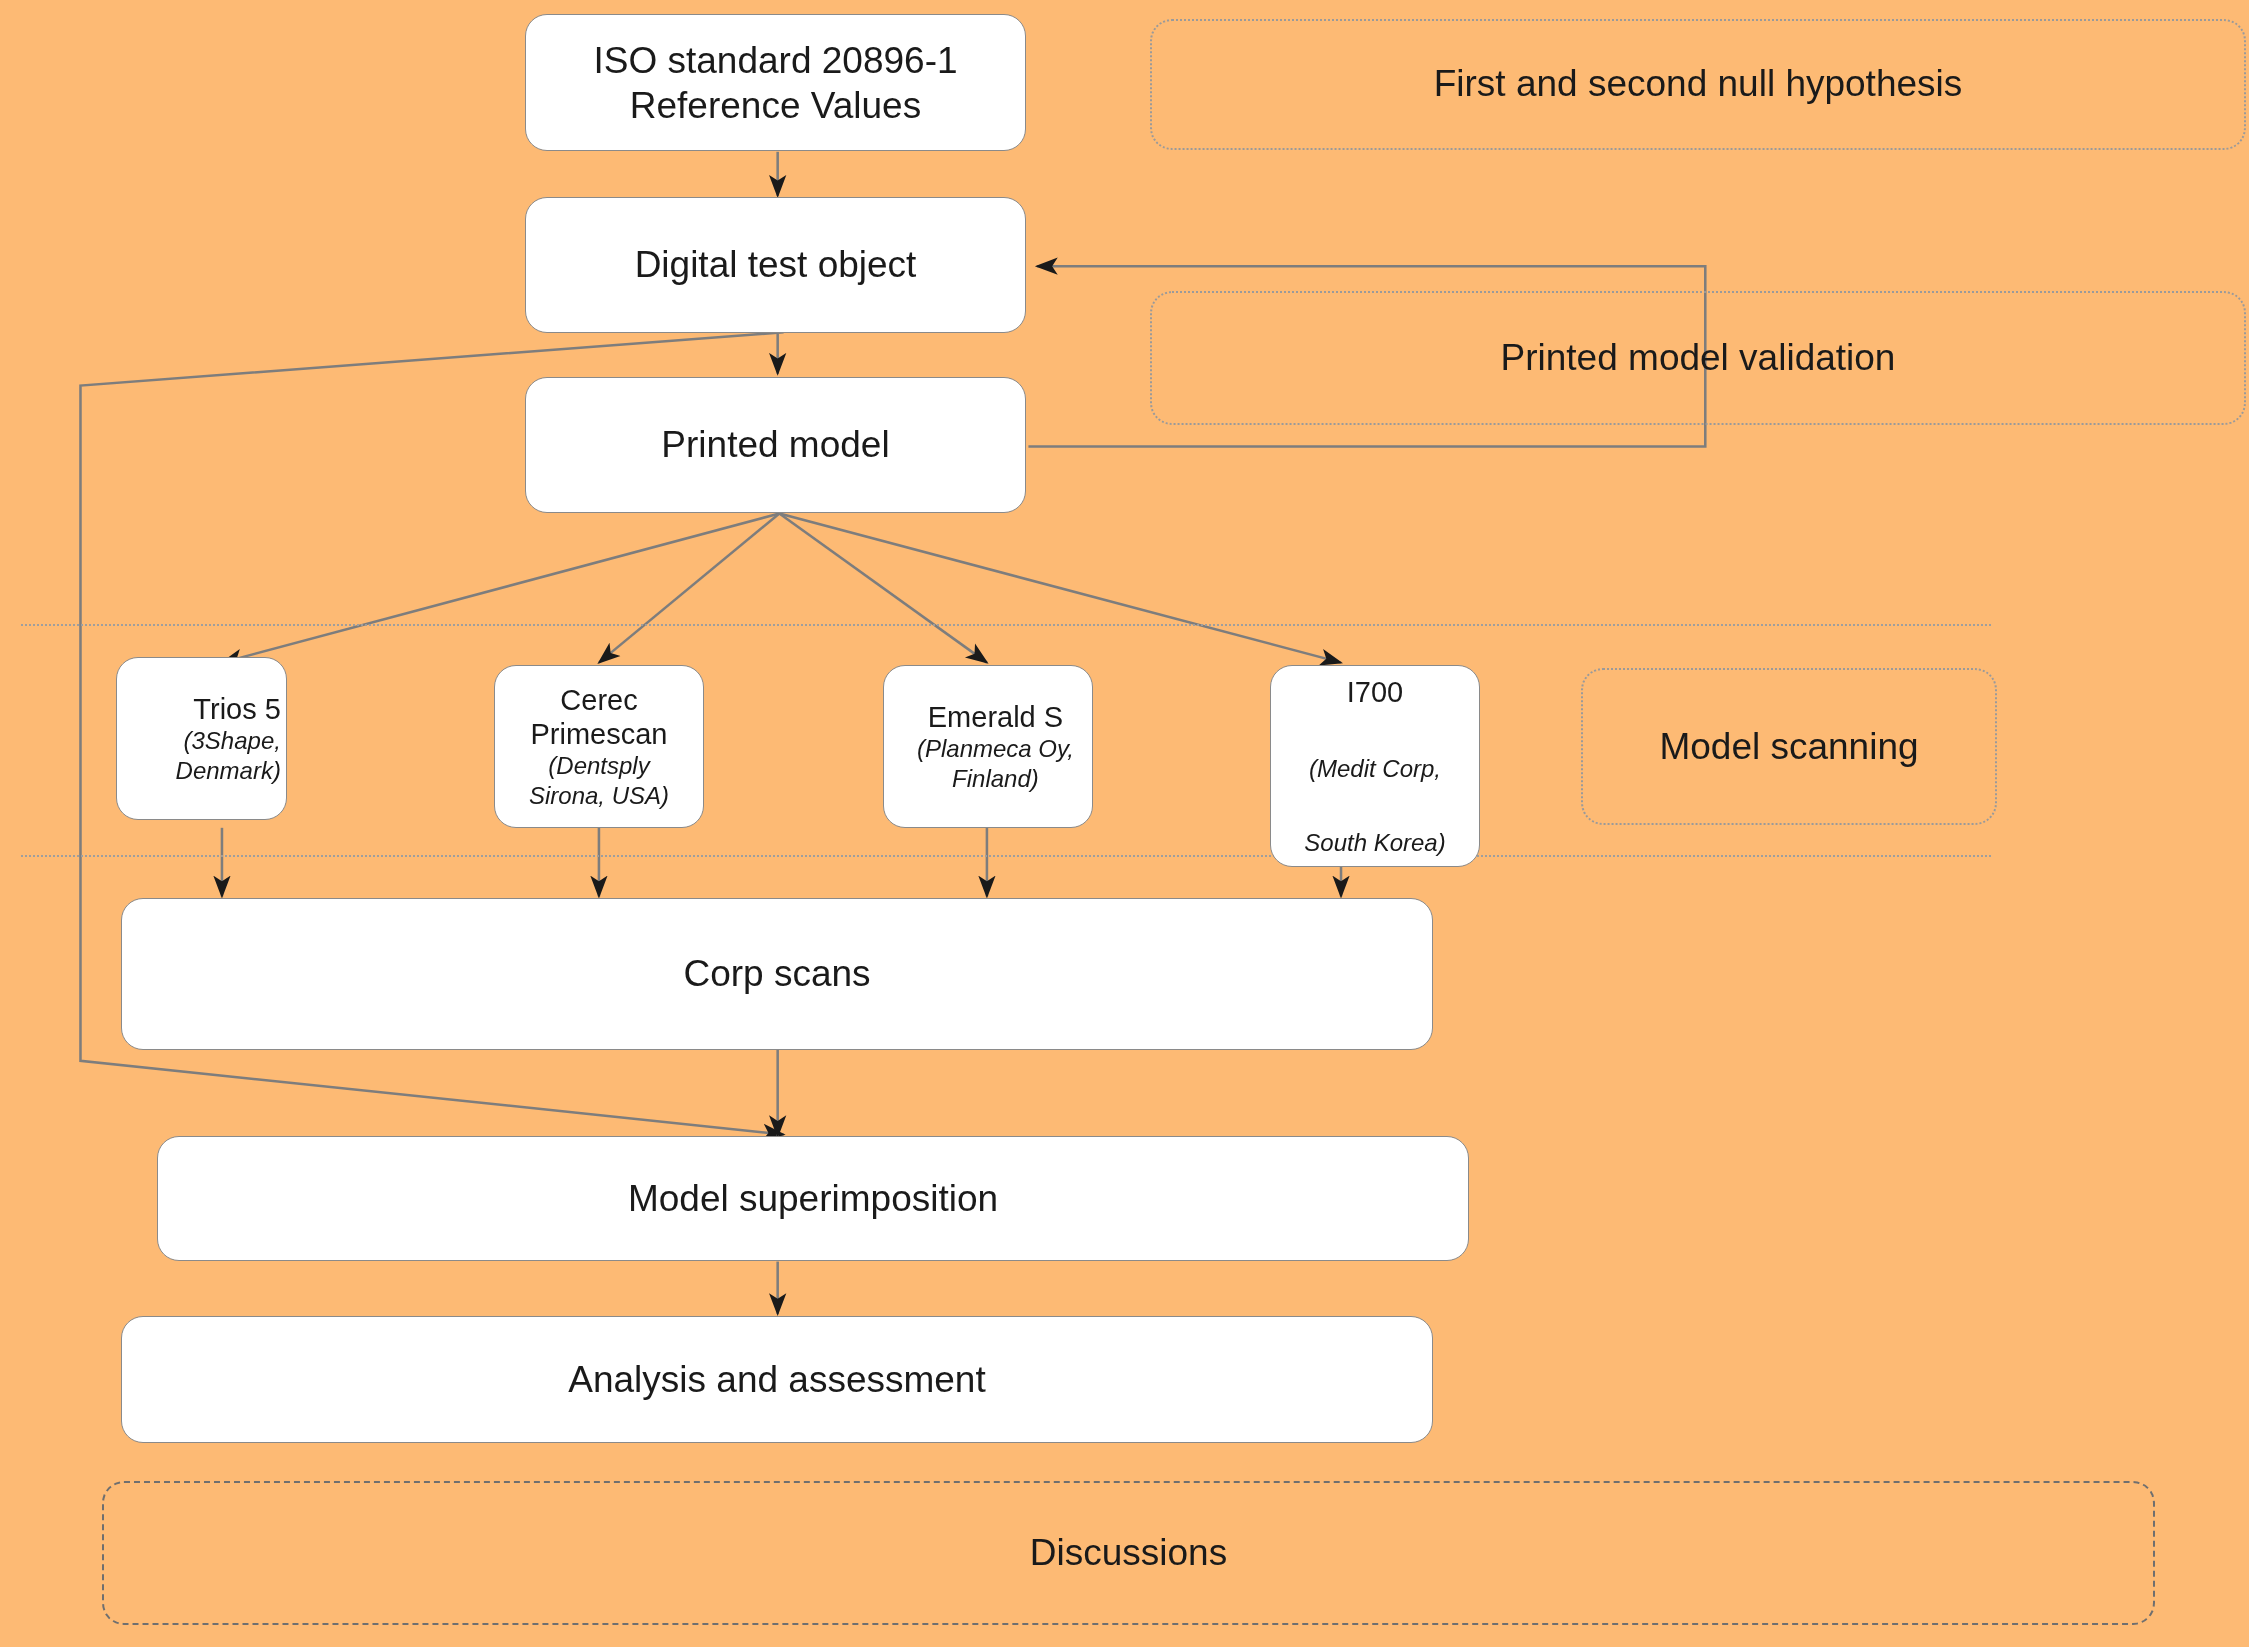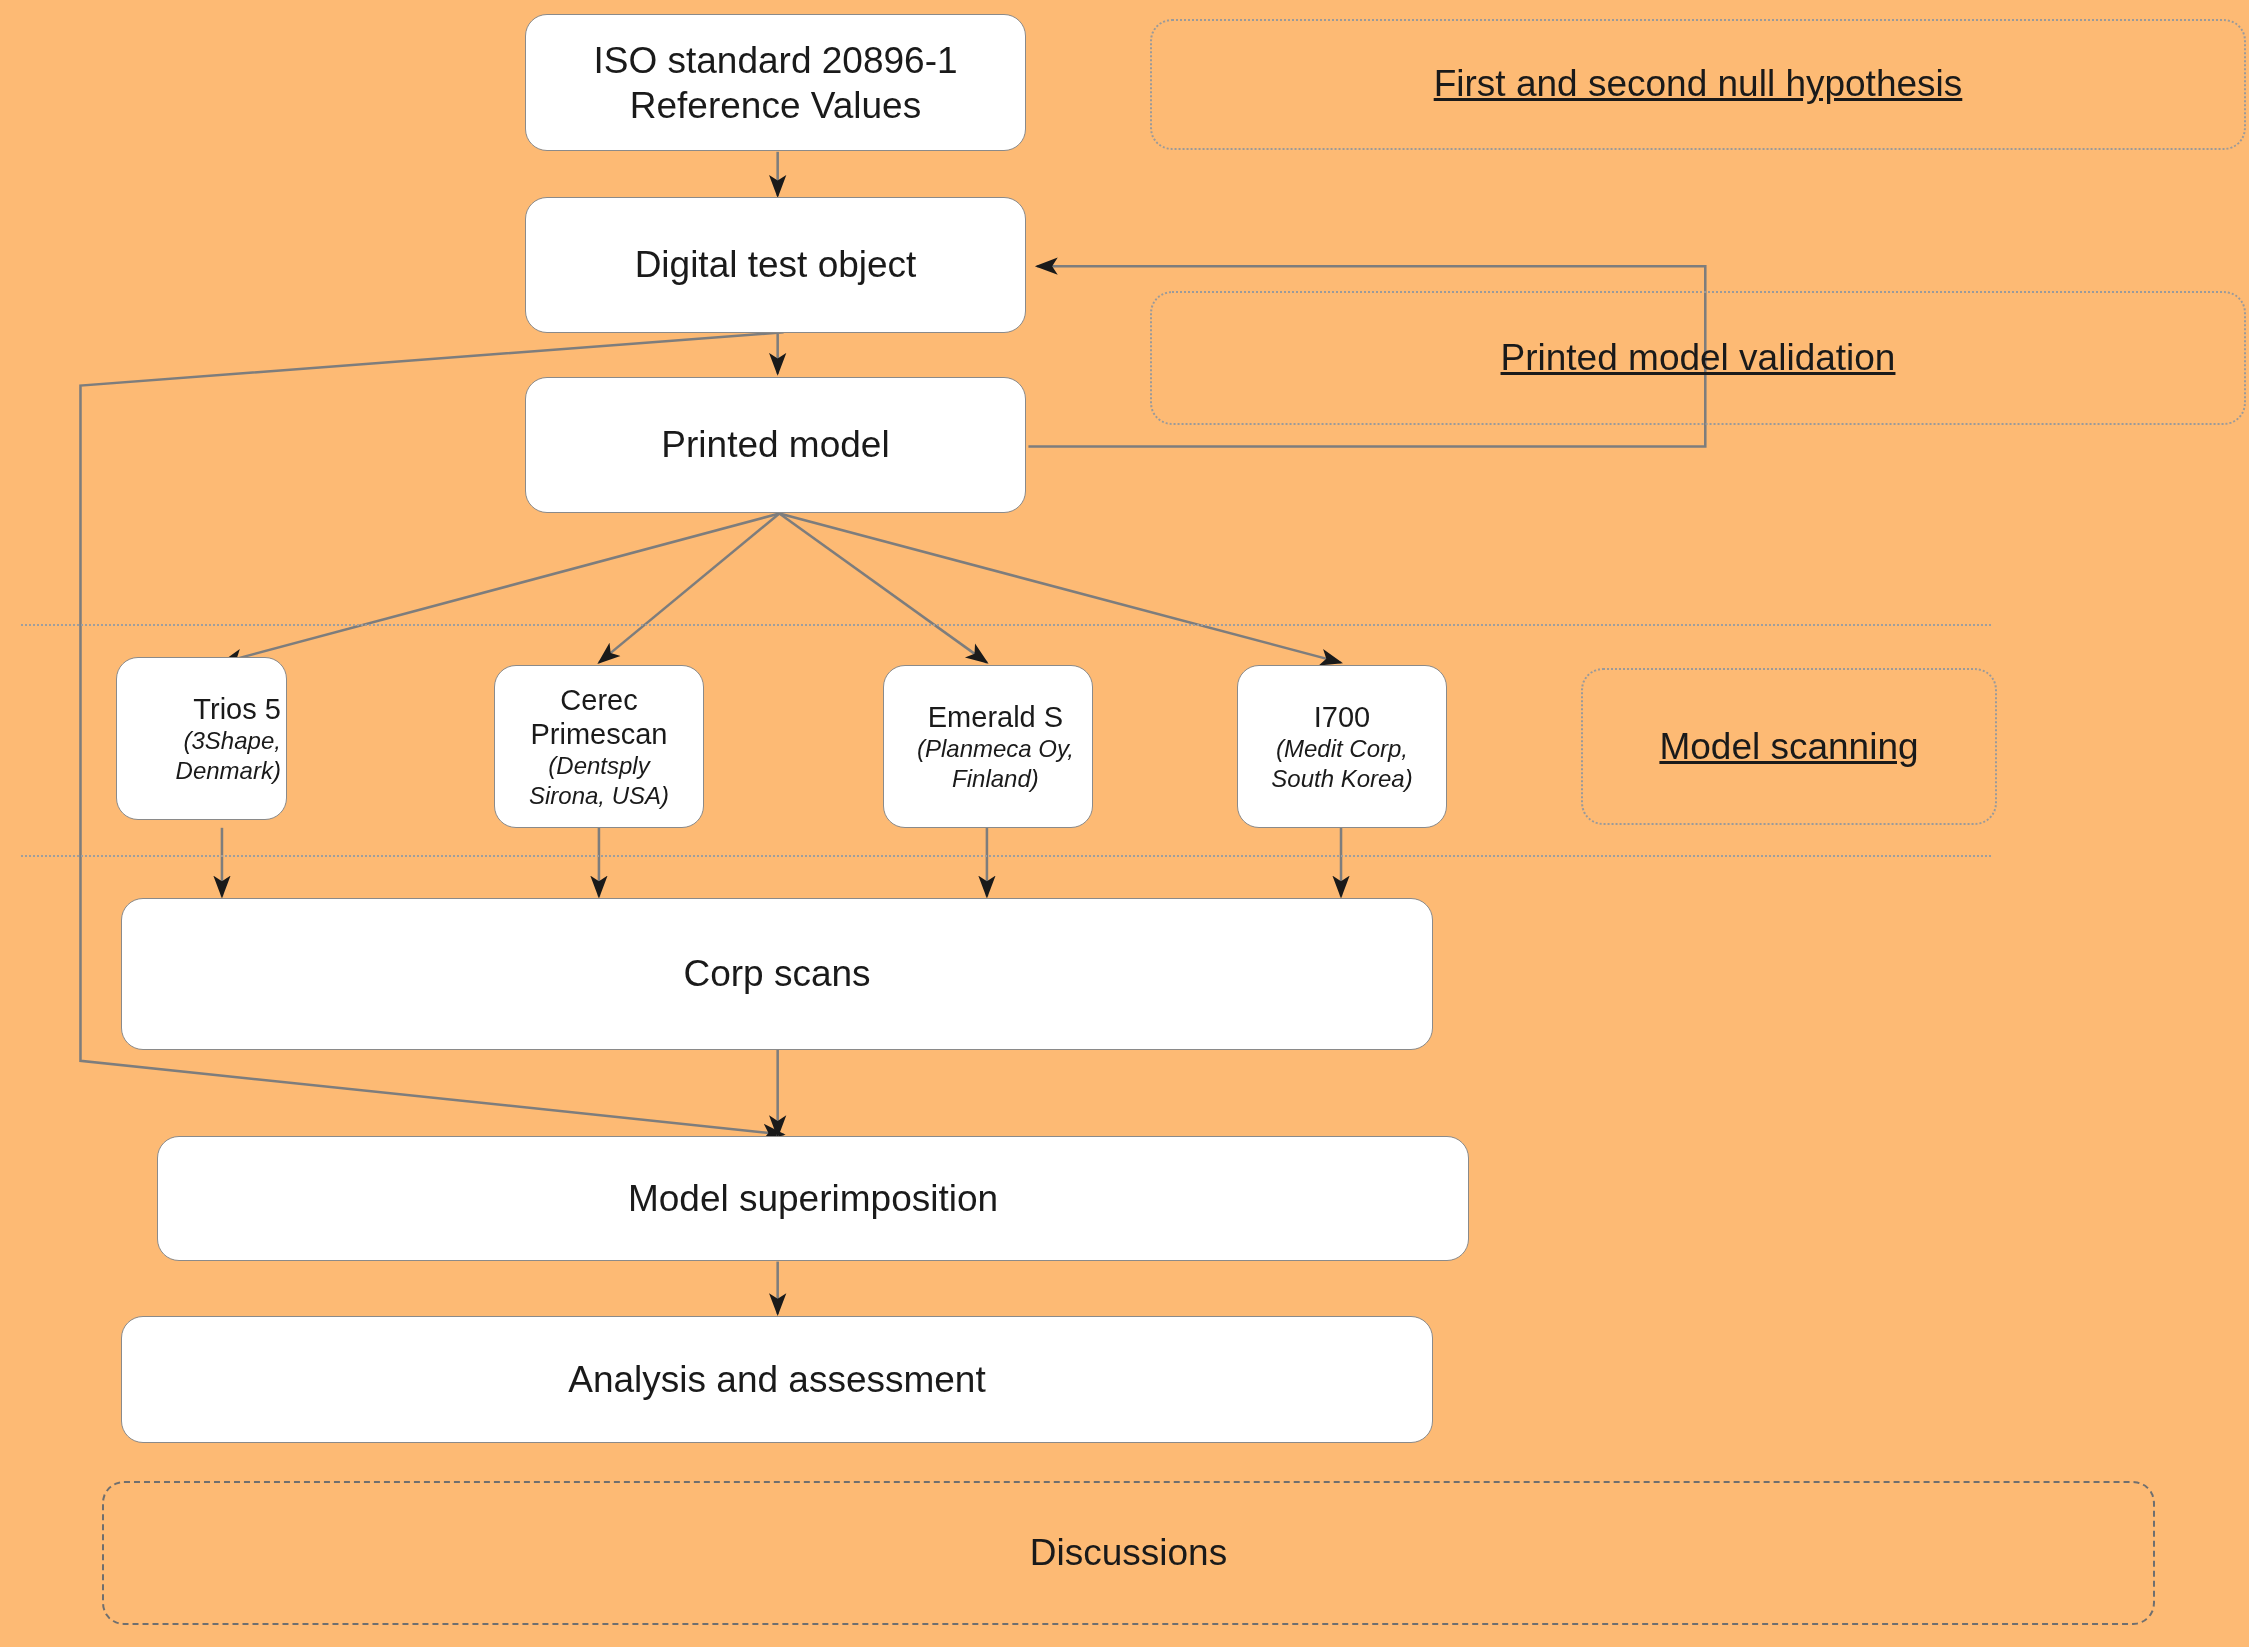--- a/index.html
+++ b/index.html
@@ -2,21 +2,21 @@
 <html style="font-size:13.6px"><head>
 <meta charset="utf-8">
 <style>
   html,body{margin:0;padding:0;background:#ffffff;}
   body{font-family:"Liberation Sans", sans-serif;}
   #stage{position:relative;width:2250px;height:1648px;background:#fdba74;overflow:hidden;}
   svg.layer{position:absolute;left:0;top:0;width:2250px;height:1648px;}
   .node{position:absolute;box-sizing:border-box;display:flex;align-items:center;justify-content:center;
         text-align:center;color:#1a1a1a;background:#ffffff;}
   .solid{border:1.7px solid #8a8a8a;border-radius:22px;}
-  .dotted{border:2.5px dotted #9a9a9a;border-radius:22px;background:transparent;text-decoration:underline;}
+  .dotted{border:2.5px dotted #9a9a9a;border-radius:22px;background:transparent;}
   .dashed{border:2.5px dashed #6f6f6f;border-radius:22px;background:transparent;}
   .t-main{font-size:37px;line-height:1.22;font-weight:400;}
   .t-scan-title{font-size:29px;line-height:1.18;}
   .t-scan-sub{font-size:24px;line-height:1.22;font-style:italic;}
   .t-right{font-size:37px;}
   .scanbox{flex-direction:column;padding:8.5px 5.1px;}
   .sep{position:absolute;height:0;border-top:2.5px dotted #9e9e9e;}
 </style>
 </head>
 <body>
@@ -85,21 +85,21 @@
     <div class="t-scan-sub">(Dentsply</div>
     <div class="t-scan-sub">Sirona, USA)</div>
   </div>
 
   <div class="node solid scanbox" style="left:883px;top:665px;width:210px;height:163px;padding-left:20px;">
     <div class="t-scan-title">Emerald S</div>
     <div class="t-scan-sub">(Planmeca Oy,</div>
     <div class="t-scan-sub">Finland)</div>
   </div>
 
-  <div class="node solid scanbox" style="left:1237px;top:665px;width:210px;height:163px;">
+  <div class="node solid scanbox" style="left:1270px;top:665px;width:210px;height:202px;justify-content:space-between;">
     <div class="t-scan-title">I700</div>
     <div class="t-scan-sub">(Medit Corp,</div>
     <div class="t-scan-sub">South Korea)</div>
   </div>
 
   <div class="node solid t-main" style="left:121px;top:898px;width:1312px;height:152px;">
     <span>Corp scans</span>
   </div>
 
   <div class="node solid t-main" style="left:121px;top:1136px;width:1312px;height:125px;margin-left:36px;">

